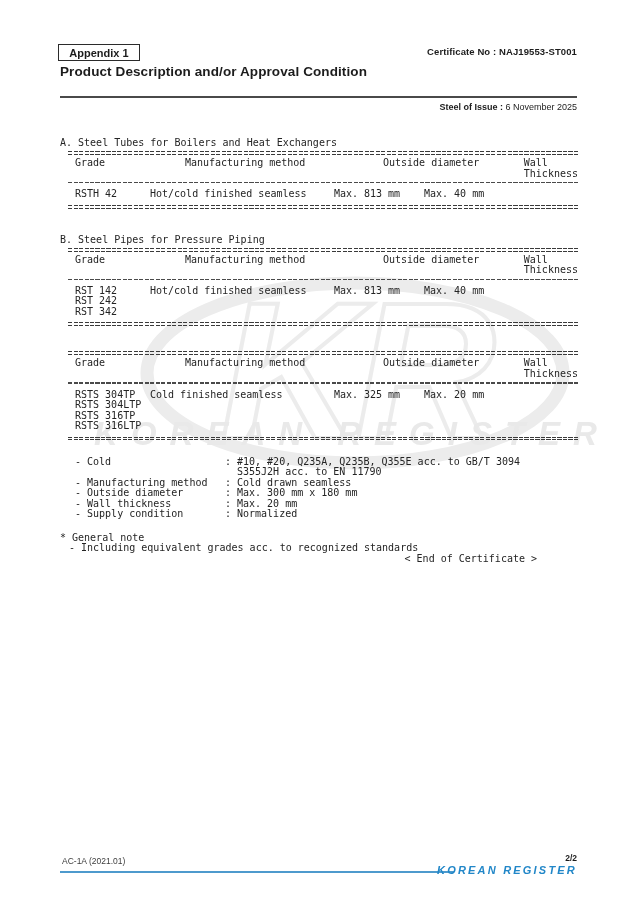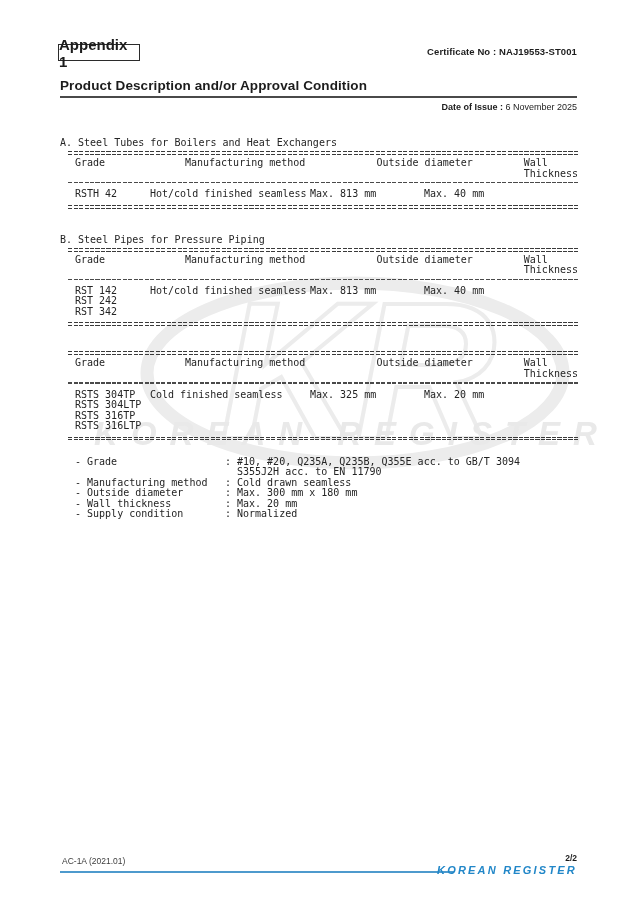--- a/index.html
+++ b/index.html
@@ -7,24 +7,24 @@
     position:relative;width:636px;height:900px;background:#ffffff;
     overflow:hidden;font-family:"Liberation Sans",sans-serif;color:#1c1c1c;
   }
   
   .watermark{position:absolute;left:0;top:0;width:636px;height:900px;z-index:0;}
   
   .hdr{position:absolute;left:0;top:0;width:100%;z-index:2;}
   .appendix-box{
     position:absolute;left:58px;top:44px;width:80px;height:15px;
     border:1.5px solid #2b2b2b;display:flex;align-items:center;justify-content:center;
-    font-size:15px;font-weight:bold;
+    font-size:11px;font-weight:bold;
   }
   .cert-no{position:absolute;right:59px;top:46px;font-size:9.5px;font-weight:bold;letter-spacing:.1px;}
-  .doc-title{position:absolute;left:60px;top:78px;font-size:13.5px;font-weight:bold;letter-spacing:.1px;}
+  .doc-title{position:absolute;left:60px;top:64px;font-size:13.5px;font-weight:bold;letter-spacing:.1px;}
   .title-rule{position:absolute;left:60px;top:96px;width:517px;height:2px;background:#4a4a4a;}
   .date-issue{position:absolute;right:59px;top:102px;font-size:9px;}
   .date-issue b{font-weight:bold;}
   
   .content{
     position:absolute;left:60px;top:137px;width:517px;z-index:1;
     font-family:"DejaVu Sans Mono","Liberation Mono",monospace;
     font-size:10px;line-height:10.5px;color:#242424;
   }
   .sec-heading{line-height:11px;margin-bottom:3px;white-space:pre;}
@@ -32,21 +32,21 @@
   .rule-eq{height:4px;
     background:
       repeating-linear-gradient(to right,#3a3a3a 0 4px,transparent 4px 5.5px) top/100% 1.2px no-repeat,
       repeating-linear-gradient(to right,#3a3a3a 0 4px,transparent 4px 5.5px) bottom/100% 1.2px no-repeat;}
   .rule-dash{height:1.2px;background:repeating-linear-gradient(to right,#4a4a4a 0 4px,transparent 4px 5.5px);}
   .trow{display:flex;}
   .thead{padding:3px 0 3px;gap:38px;}
   .tbody{padding:6px 0 5px;}
   .c1{width:82px;padding-left:7px;box-sizing:border-box;white-space:pre-line;}
   .c2{width:160px;}
-  .c3{width:114px;}
+  .c3{width:114px;text-align:center;}
   .c4{flex:1;}
   .sec-b{margin-top:25px;}
   .sec-c{margin-top:25px;}
   .sec-d{margin-top:16px;}
   .d-items{margin-top:9px;}
   .d-item{display:flex;padding-left:15px;}
   .d-label{width:150px;}
   .d-colon{width:12px;}
   .d-value{flex:1;white-space:pre-line;}
   .gnote{margin-top:13px;}
@@ -74,21 +74,21 @@
   </svg>
 
   <div class="hdr">
     <div class="appendix-box">
       <span>Appendix 1</span>
     </div>
     <div class="cert-no">Certificate No : NAJ19553-ST001</div>
     <div class="doc-title">Product Description and/or Approval Condition</div>
     <div class="title-rule"></div>
     <div class="date-issue">
-      <b>Date of Issue :</b>
+      <b>Steel of Issue :</b>
       <span>6 November 2025</span>
     </div>
   </div>
 
   <div class="content">
 
     <div class="sec sec-a">
       <div class="sec-heading">A. Steel Tubes for Boilers and Heat Exchangers</div>
       <div class="ascii-table">
         <div class="rule-eq"></div>
@@ -151,21 +151,21 @@
           <span class="c3">Max. 325 mm</span>
           <span class="c4">Max. 20 mm</span>
         </div>
         <div class="rule-eq"></div>
       </div>
     </div>
 
     <div class="sec sec-d">
       <div class="d-items">
         <div class="d-item">
-          <span class="d-label">- Grade</span>
+          <span class="d-label">- Cold</span>
           <span class="d-colon">:</span>
           <span class="d-value">#10, #20, Q235A, Q235B, Q355E acc. to GB/T 3094
 S355J2H acc. to EN 11790</span>
         </div>
         <div class="d-item">
           <span class="d-label">- Manufacturing method</span>
           <span class="d-colon">:</span>
           <span class="d-value">Cold drawn seamless</span>
         </div>
         <div class="d-item">
@@ -179,20 +179,25 @@
           <span class="d-value">Max. 20 mm</span>
         </div>
         <div class="d-item">
           <span class="d-label">- Supply condition</span>
           <span class="d-colon">:</span>
           <span class="d-value">Normalized</span>
         </div>
       </div>
     </div>
 
+    <div class="gnote">
+      <div>* General note</div>
+      <div class="gnote-line">- Including equivalent grades acc. to recognized standards</div>
+      <div class="end-cert">&lt; End of Certificate &gt;</div>
+    </div>
 
   </div>
 
   <div class="footer">
     <div class="form-code">AC-1A (2021.01)</div>
     <div class="page-no">2/2</div>
     <div class="footer-line"></div>
     <div class="footer-brand">KOREAN REGISTER</div>
   </div>
 

